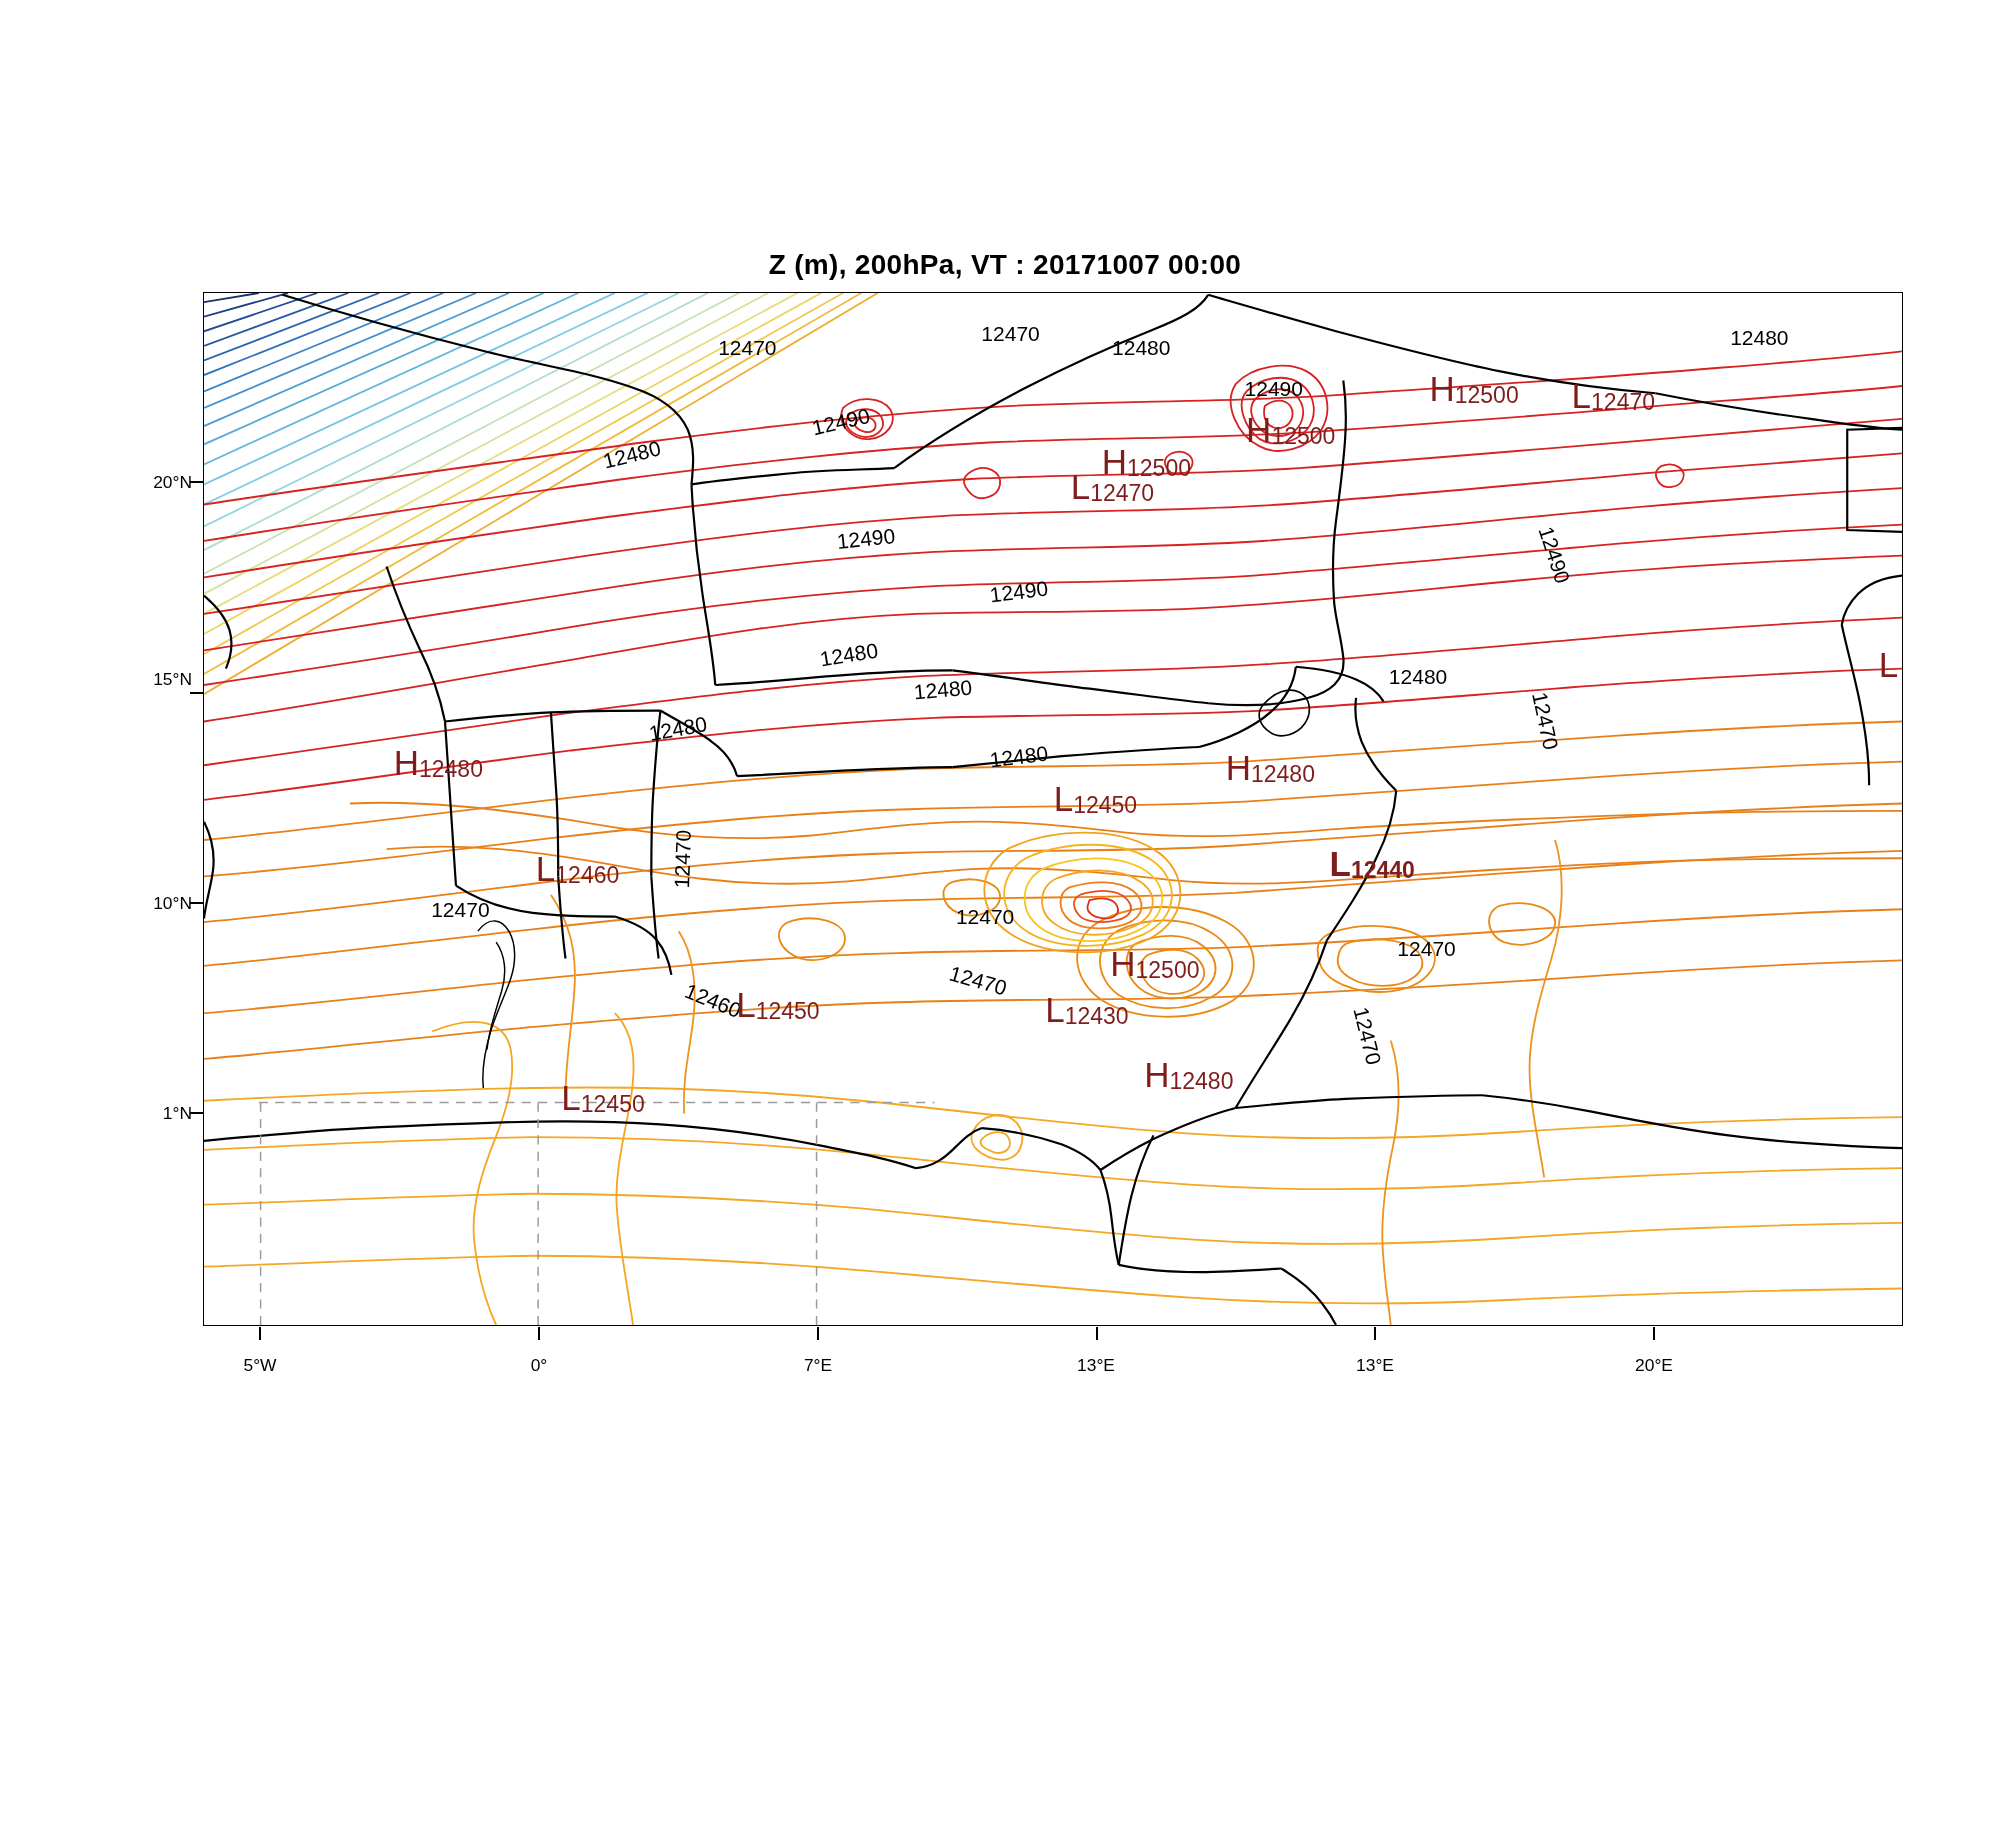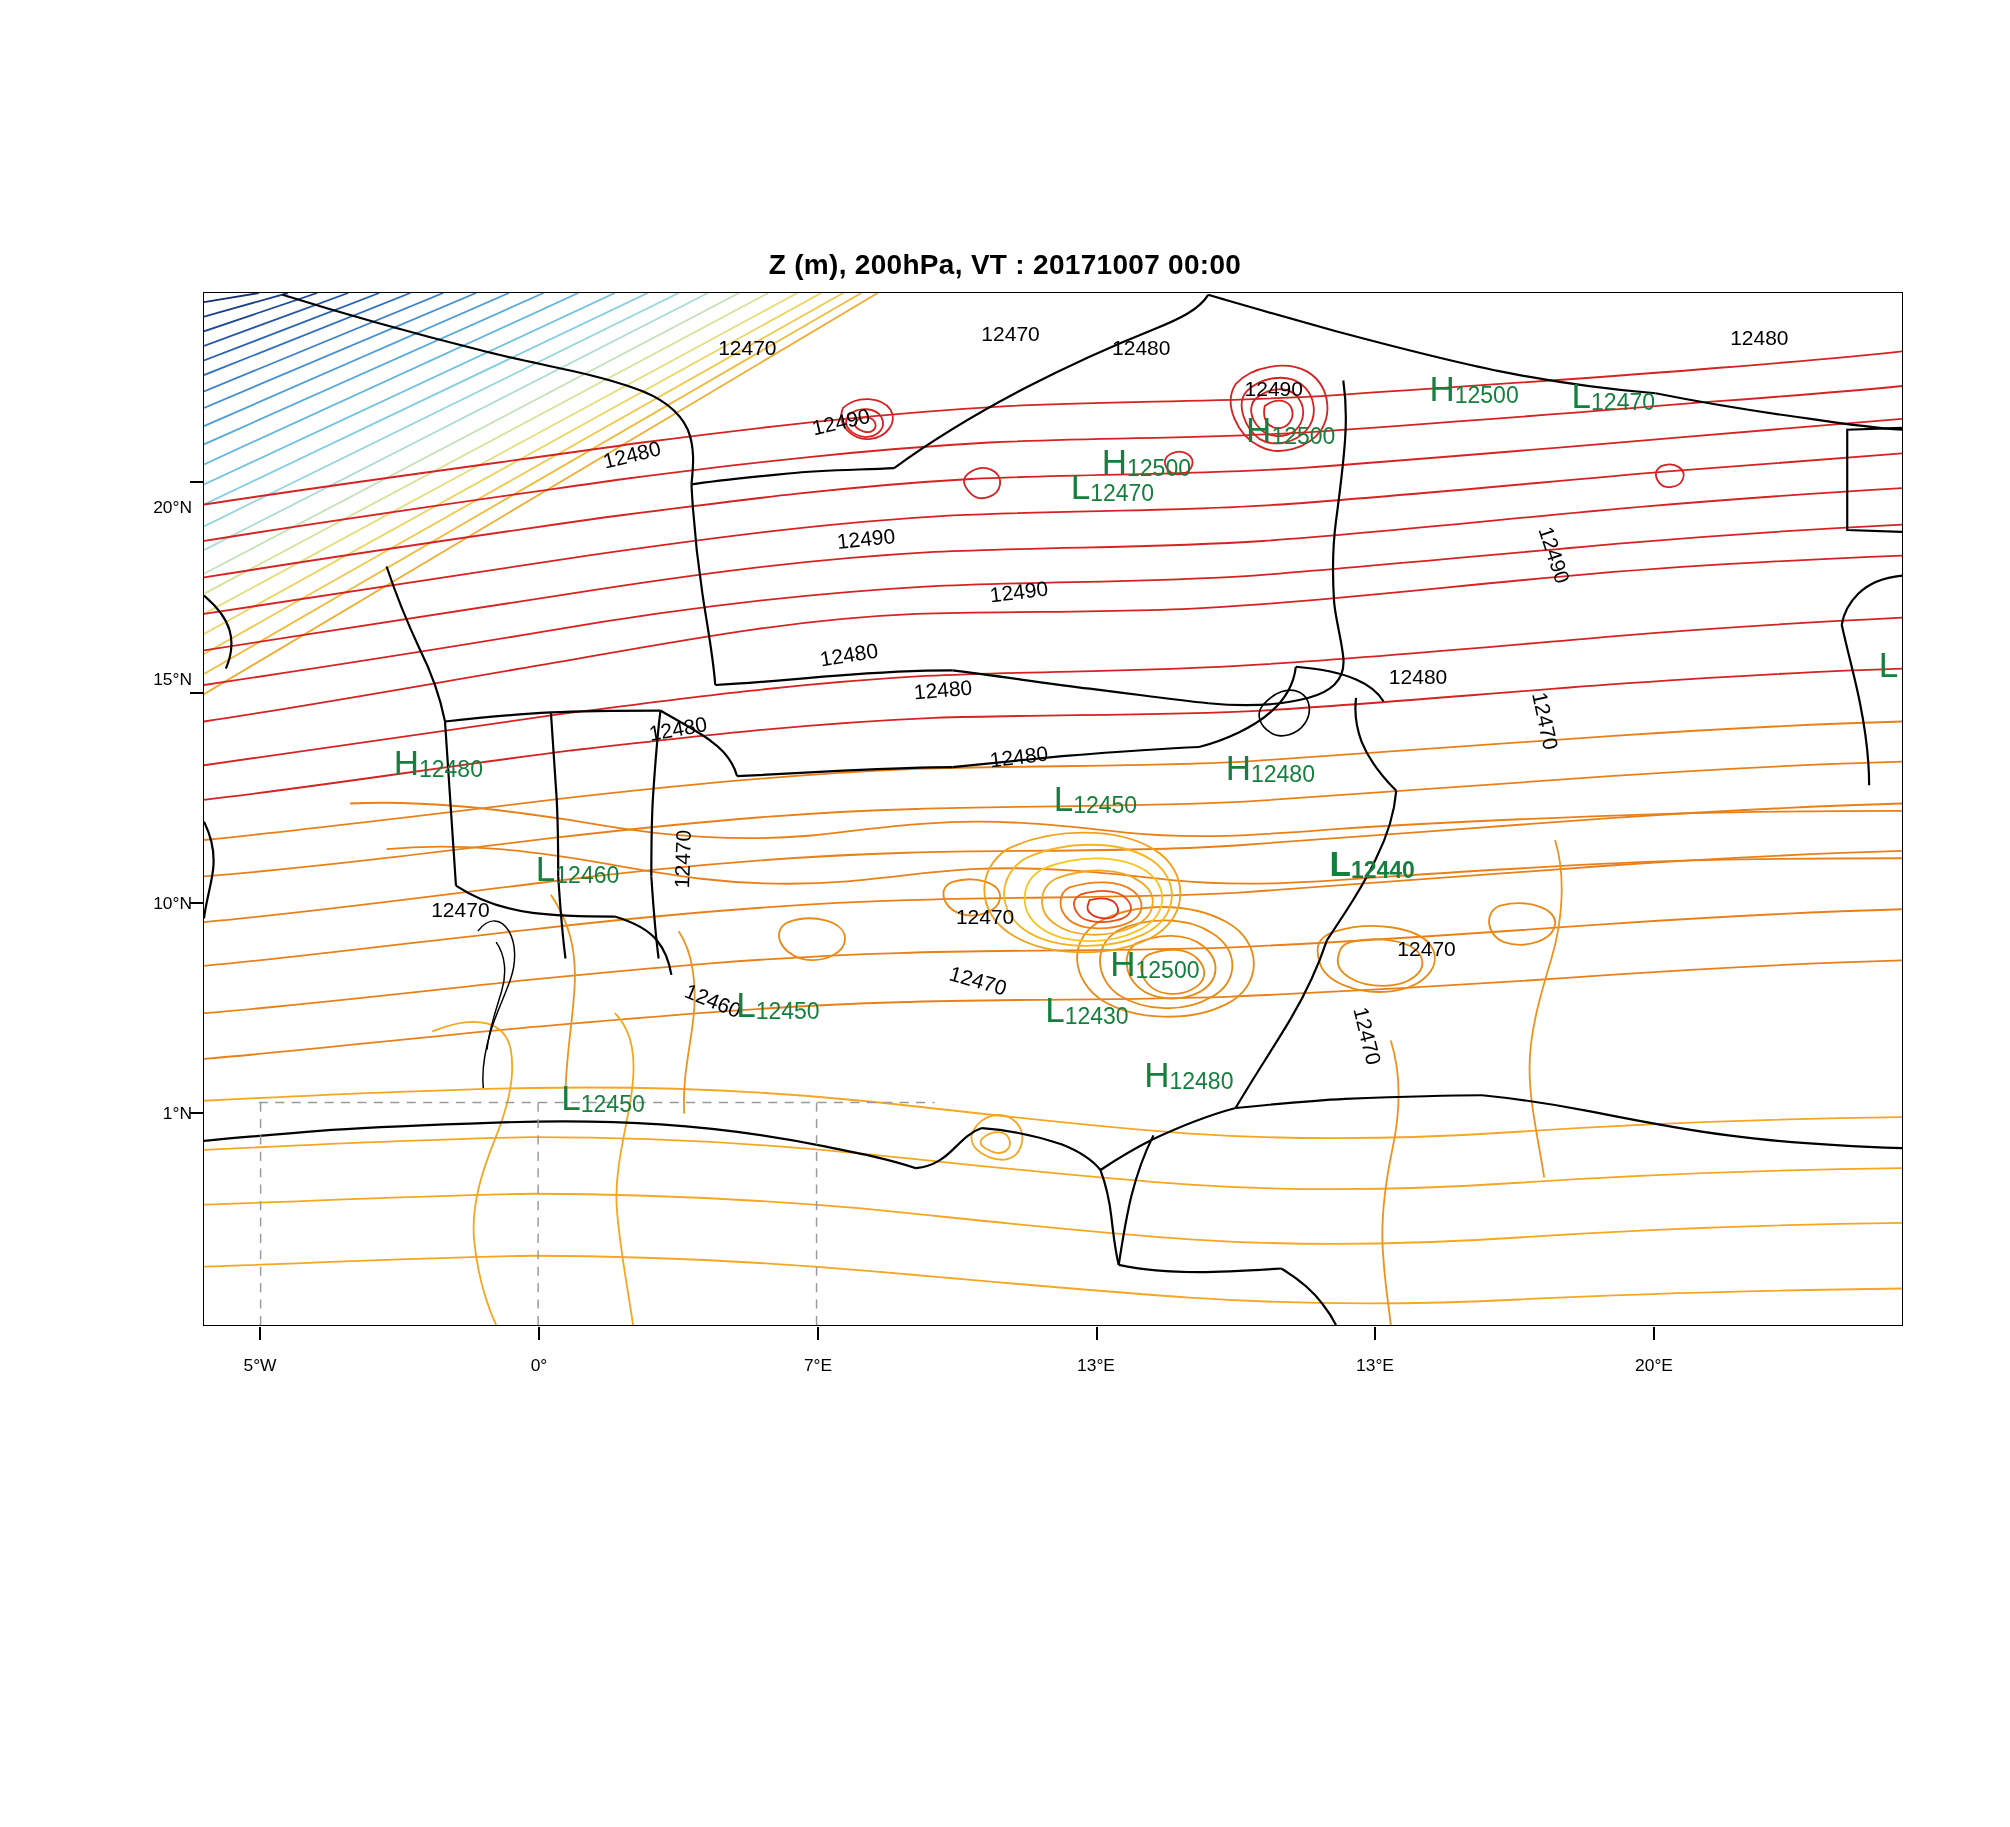--- a/index.html
+++ b/index.html
@@ -69,21 +69,21 @@
   .tick {
     position: absolute;
     background: #000000;
   }
   .ytick { width: 12.8px; height: 1.8px; }
   .xtick { width: 1.8px; height: 12.8px; }
 
   
   .hl {
     position: absolute;
-    color: #15803d;
+    color: #7f1d1d;
     white-space: nowrap;
     transform: translate(-50%, -50%);
     font-family: "Liberation Sans", sans-serif;
   }
   .hl .sym {
     font-size: 35px;
     line-height: 1;
     vertical-align: -1.8px;
   }
   .hl .val {
@@ -100,21 +100,21 @@
     transform: translate(-50%, -50%);
   }
 </style>
 </head>
 <body>
 
 <div id="figure">
 
   <div class="title">Z (m), 200hPa, VT : 20171007  00:00</div>
 
-  <div class="axis-label ylab" style="left:137px; top:482px; width:55px;margin-top:25px;">20°N</div>
+  <div class="axis-label ylab" style="left:137px; top:482px; width:55px;">20°N</div>
   <div class="axis-label ylab" style="left:137px; top:679px; width:55px;">15°N</div>
   <div class="axis-label ylab" style="left:137px; top:903px; width:55px;">10°N</div>
   <div class="axis-label ylab" style="left:137px; top:1113px; width:55px;">1°N</div>
 
   <div class="tick ytick" style="left:190px; top:481px;"></div>
   <div class="tick ytick" style="left:190px; top:692px;"></div>
   <div class="tick ytick" style="left:190px; top:902px;"></div>
   <div class="tick ytick" style="left:190px; top:1112px;"></div>
 
   <div class="axis-label xlab" style="left:260px; top:1348px;">5°W</div>

